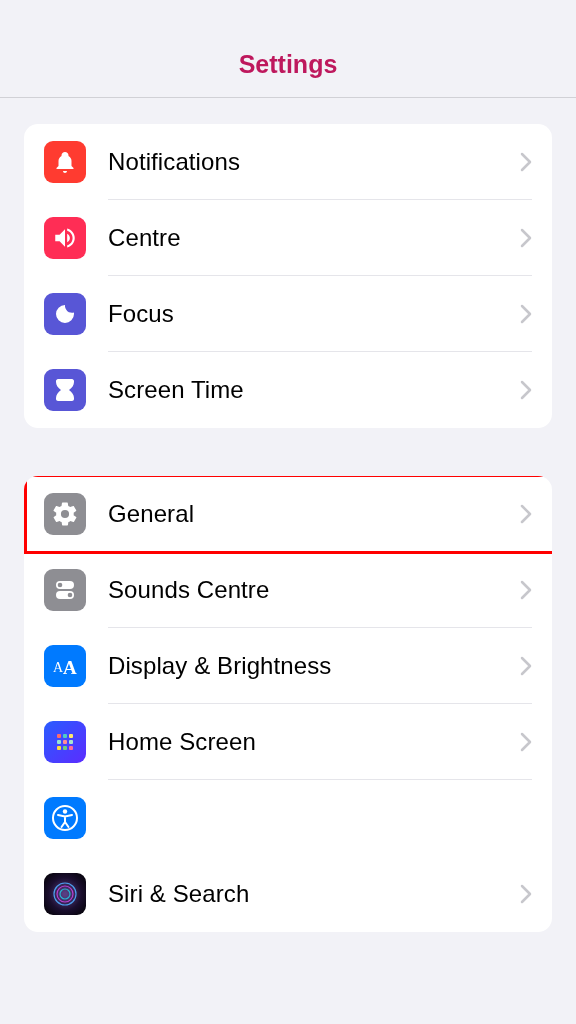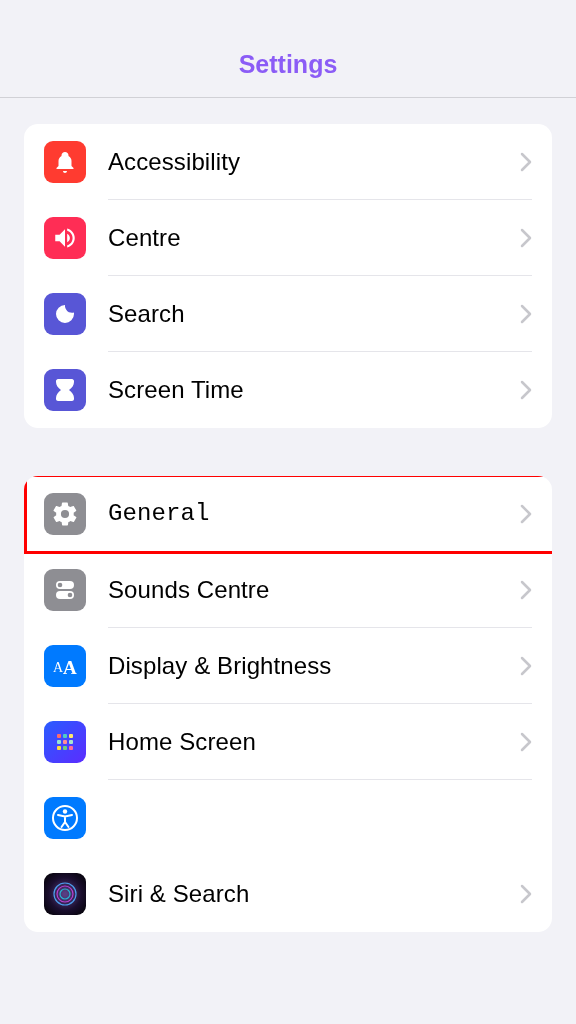--- a/index.html
+++ b/index.html
@@ -20,21 +20,21 @@
       display: flex;
       align-items: flex-end;
       justify-content: center;
       padding-bottom: 18px;
       border-bottom: 1px solid #d1d1d6;
       background-color: #f2f2f7;
     }
     .header-title {
       font-size: 25px;
       font-weight: 600;
-      color: #8b5cf6;
+      color: #be185d;
     }
     .content {
       padding: 0 24px;
     }
     .group {
       background-color: #fff;
       border-radius: 14px;
       margin-top: 26px;
       overflow: hidden;
     }
@@ -116,21 +116,21 @@
 
   <div class="group">
 
     <div class="row">
       <div class="icon icon-notifications">
         <svg width="24" height="24" viewBox="0 0 24 24" fill="white">
             <path d="M12 2C10 2 8.5 3.5 8.5 5.5V6C6.5 7 5.5 9 5.5 11v5l-2 2v1h17v-1l-2-2v-5c0-2-1-4-3-5V5.5C15.5 3.5 14 2 12 2zm-2 19c0 1.1.9 2 2 2s2-.9 2-2h-4z"></path>
           </svg>
       </div>
       <div class="row-inner">
-        <div class="label">Accessibility</div>
+        <div class="label">Notifications</div>
         <svg class="chevron" width="12" height="20" viewBox="0 0 12 20" fill="none">
             <path d="M2 2l8 8-8 8" stroke="#c7c7cc" stroke-width="2.5" stroke-linecap="round" stroke-linejoin="round"></path>
           </svg>
       </div>
     </div>
 
     <div class="row">
       <div class="icon icon-sounds">
         <svg width="26" height="26" viewBox="0 0 24 24" fill="white">
             <path d="M3 9v6h4l5 5V4L7 9H3zm13.5 3c0-1.8-1-3.3-2.5-4v8c1.5-.7 2.5-2.2 2.5-4zM14 3.2v2c2.9.9 5 3.5 5 6.8s-2.1 5.9-5 6.8v2c4-.9 7-4.5 7-8.8s-3-7.9-7-8.8z"></path>
@@ -144,21 +144,21 @@
       </div>
     </div>
 
     <div class="row">
       <div class="icon icon-focus">
         <svg width="24" height="24" viewBox="0 0 24 24" fill="white">
             <path d="M12 3a9 9 0 1 0 9 9c0-.5 0-1-.1-1.5A7 7 0 0 1 12 3z"></path>
           </svg>
       </div>
       <div class="row-inner">
-        <div class="label">Search</div>
+        <div class="label">Focus</div>
         <svg class="chevron" width="12" height="20" viewBox="0 0 12 20" fill="none">
             <path d="M2 2l8 8-8 8" stroke="#c7c7cc" stroke-width="2.5" stroke-linecap="round" stroke-linejoin="round"></path>
           </svg>
       </div>
     </div>
 
     <div class="row">
       <div class="icon icon-screentime">
         <svg width="22" height="26" viewBox="0 0 22 26" fill="white">
             <path d="M4 2h14c1 0 2 1 2 2v1c0 3-2 6-5 8 3 2 5 5 5 8v1c0 1-1 2-2 2H4c-1 0-2-1-2-2v-1c0-3 2-6 5-8-3-2-5-5-5-8V4c0-1 1-2 2-2z"></path>
@@ -169,21 +169,21 @@
         <svg class="chevron" width="12" height="20" viewBox="0 0 12 20" fill="none">
             <path d="M2 2l8 8-8 8" stroke="#c7c7cc" stroke-width="2.5" stroke-linecap="round" stroke-linejoin="round"></path>
           </svg>
       </div>
     </div>
 
   </div>
 
   <div class="group group2">
 
-    <div class="row" style="position:relative;font-family:Liberation Mono, monospace;">
+    <div class="row" style="position:relative;">
       <div class="highlight"></div>
       <div class="icon icon-general">
         <svg width="28" height="28" viewBox="0 0 24 24" fill="white">
             <path d="M19.4 13l.1-1-.1-1 2.1-1.6c.2-.1.2-.4.1-.6l-2-3.5c-.1-.2-.4-.3-.6-.2l-2.5 1a7.5 7.5 0 0 0-1.7-1l-.4-2.6c0-.2-.2-.4-.5-.4h-4c-.2 0-.4.2-.5.4l-.4 2.6c-.6.3-1.2.6-1.7 1l-2.5-1c-.2-.1-.5 0-.6.2l-2 3.5c-.1.2-.1.5.1.6L4.5 11l-.1 1 .1 1-2.1 1.6c-.2.1-.2.4-.1.6l2 3.5c.1.2.4.3.6.2l2.5-1c.5.4 1.1.7 1.7 1l.4 2.6c0 .2.2.4.5.4h4c.2 0 .4-.2.5-.4l.4-2.6c.6-.3 1.2-.6 1.7-1l2.5 1c.2.1.5 0 .6-.2l2-3.5c.1-.2.1-.5-.1-.6L19.4 13zM12 15.5A3.5 3.5 0 1 1 12 8.5a3.5 3.5 0 0 1 0 7z"></path>
           </svg>
       </div>
       <div class="row-inner">
         <div class="label">General</div>
         <svg class="chevron" width="12" height="20" viewBox="0 0 12 20" fill="none">
             <path d="M2 2l8 8-8 8" stroke="#c7c7cc" stroke-width="2.5" stroke-linecap="round" stroke-linejoin="round"></path>

